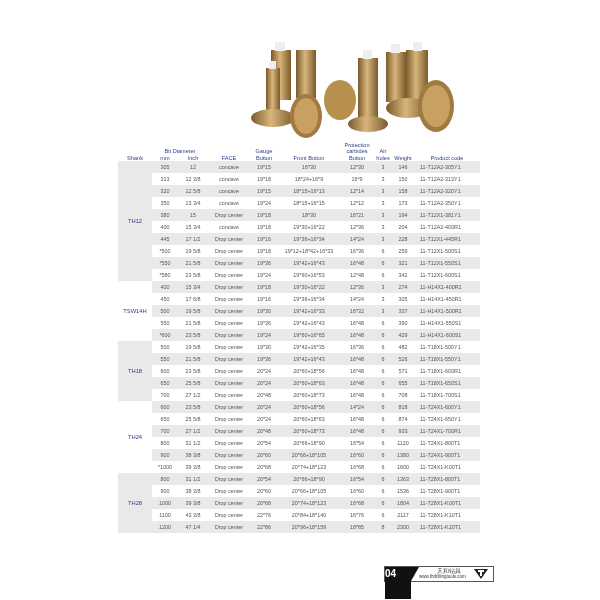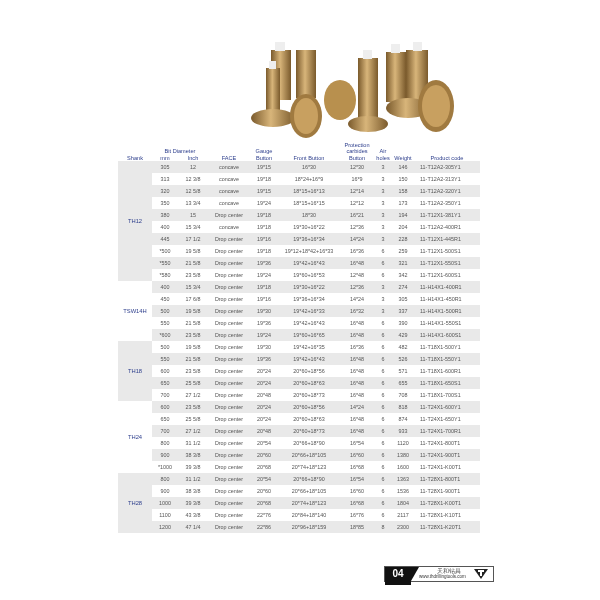--- a/index.html
+++ b/index.html
@@ -7,21 +7,21 @@
   .photo { position:absolute; left:238px; top:38px; width:228px; height:104px; }
   .tbl { position:absolute; left:118px; top:139px; width:362px; border-collapse:collapse; table-layout:fixed; }
   .tbl th { font-weight:normal; color:#2d3e8c; font-size:5.6px; line-height:6.5px; padding:0; text-align:center; vertical-align:bottom; height:22px; }
   .tbl td { font-size:5.4px; color:#555; text-align:center; height:12px; padding:0; white-space:nowrap; }
   .tbl tr.g td.c { background:#e9e9e9; }
   .tbl td.shank { color:#2d3e8c; font-size:5.8px; }
   .tbl td.shank.g { background:#e9e9e9; }
   .tbl td.shank.w { background:#ffffff; }
   .tbl td.c.code { text-align:left; padding-left:6px; }
   .footer { position:absolute; left:384px; top:566px; width:108px; height:14px; border:1px solid #555; background:#fff; }
-  .footer .num { position:absolute; left:0; top:0; width:26px; height:18px; background:#111; color:#fff; font-weight:bold; font-size:10px; line-height:14px; text-align:center; }
+  .footer .num { position:absolute; left:0; top:0; width:26px; height:32px; background:#111; color:#fff; font-weight:bold; font-size:10px; line-height:14px; }
   .footer .num:after { content:""; position:absolute; right:-8px; top:0; border-left:8px solid #111; border-bottom:14px solid transparent; }
   .footer .cn { position:absolute; left:52px; top:0px; font-size:6px; color:#444; }
   .footer .url { position:absolute; left:34px; top:7px; font-size:4.5px; color:#333; }
   .footer .logo { position:absolute; right:4px; top:1px; width:16px; height:12px; }
 </style>
 </head>
 <body>
 
 <div class="photo">
   <svg width="228" height="104" viewBox="0 0 228 104">

